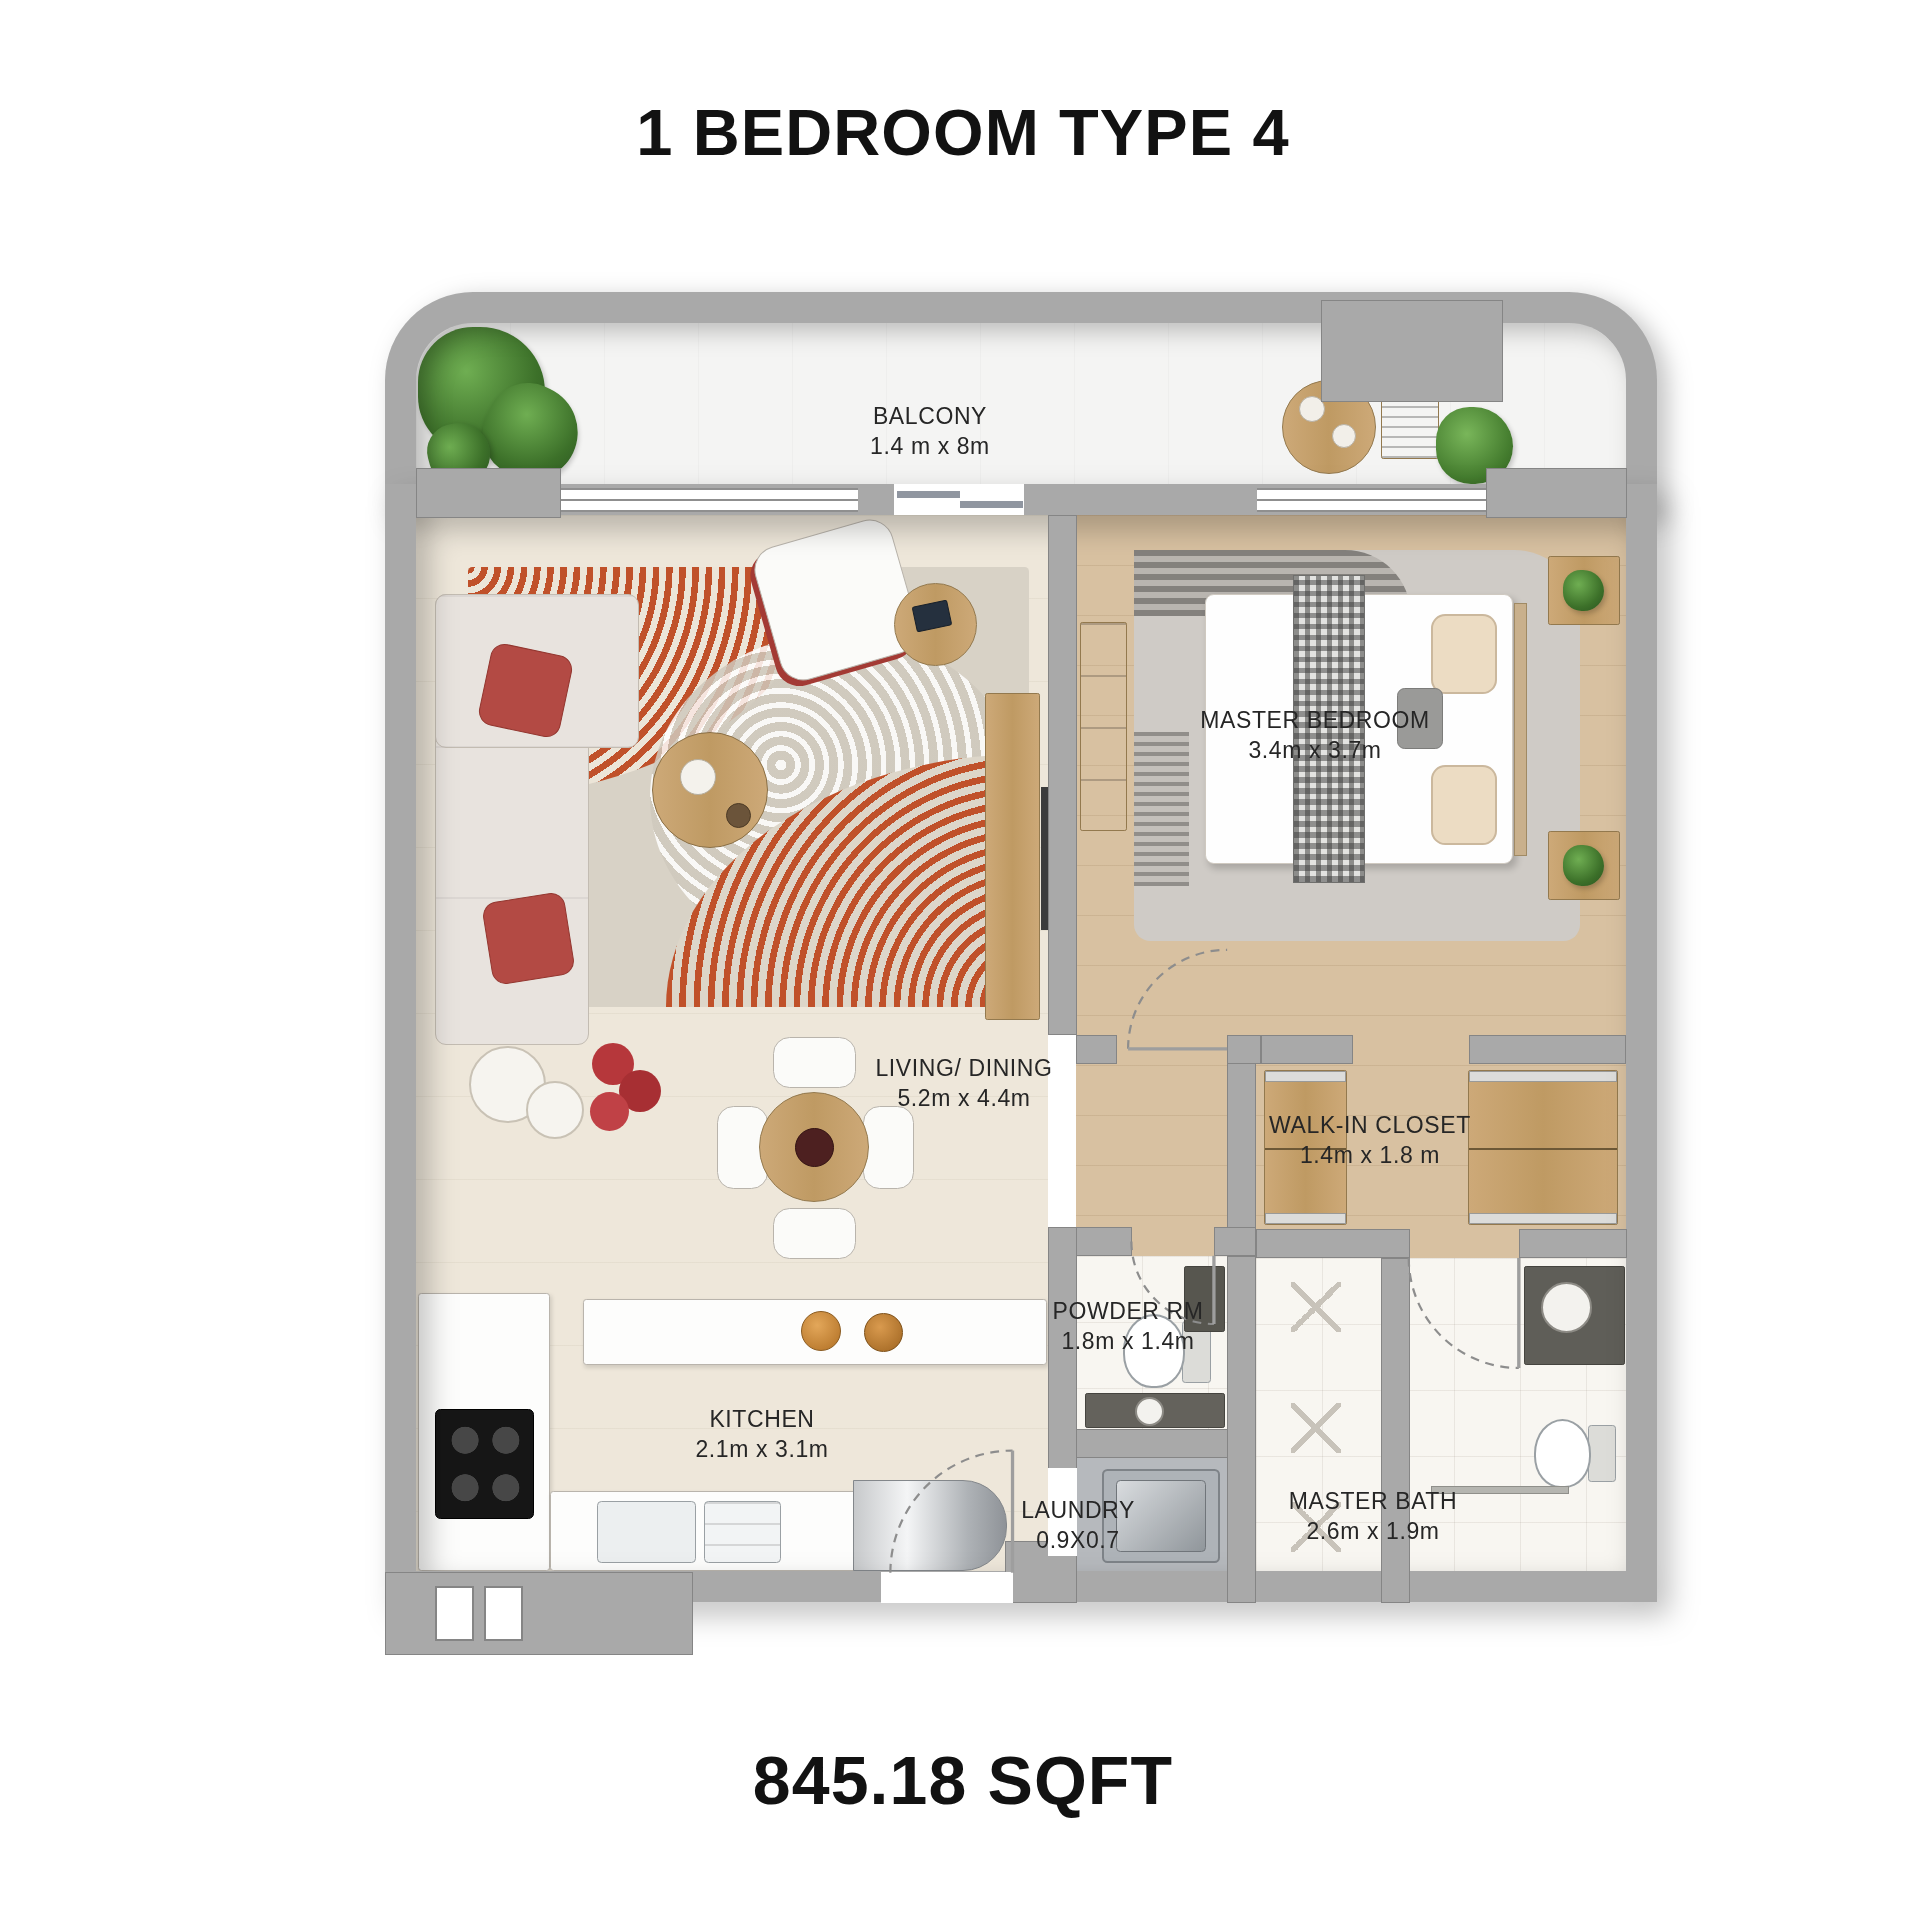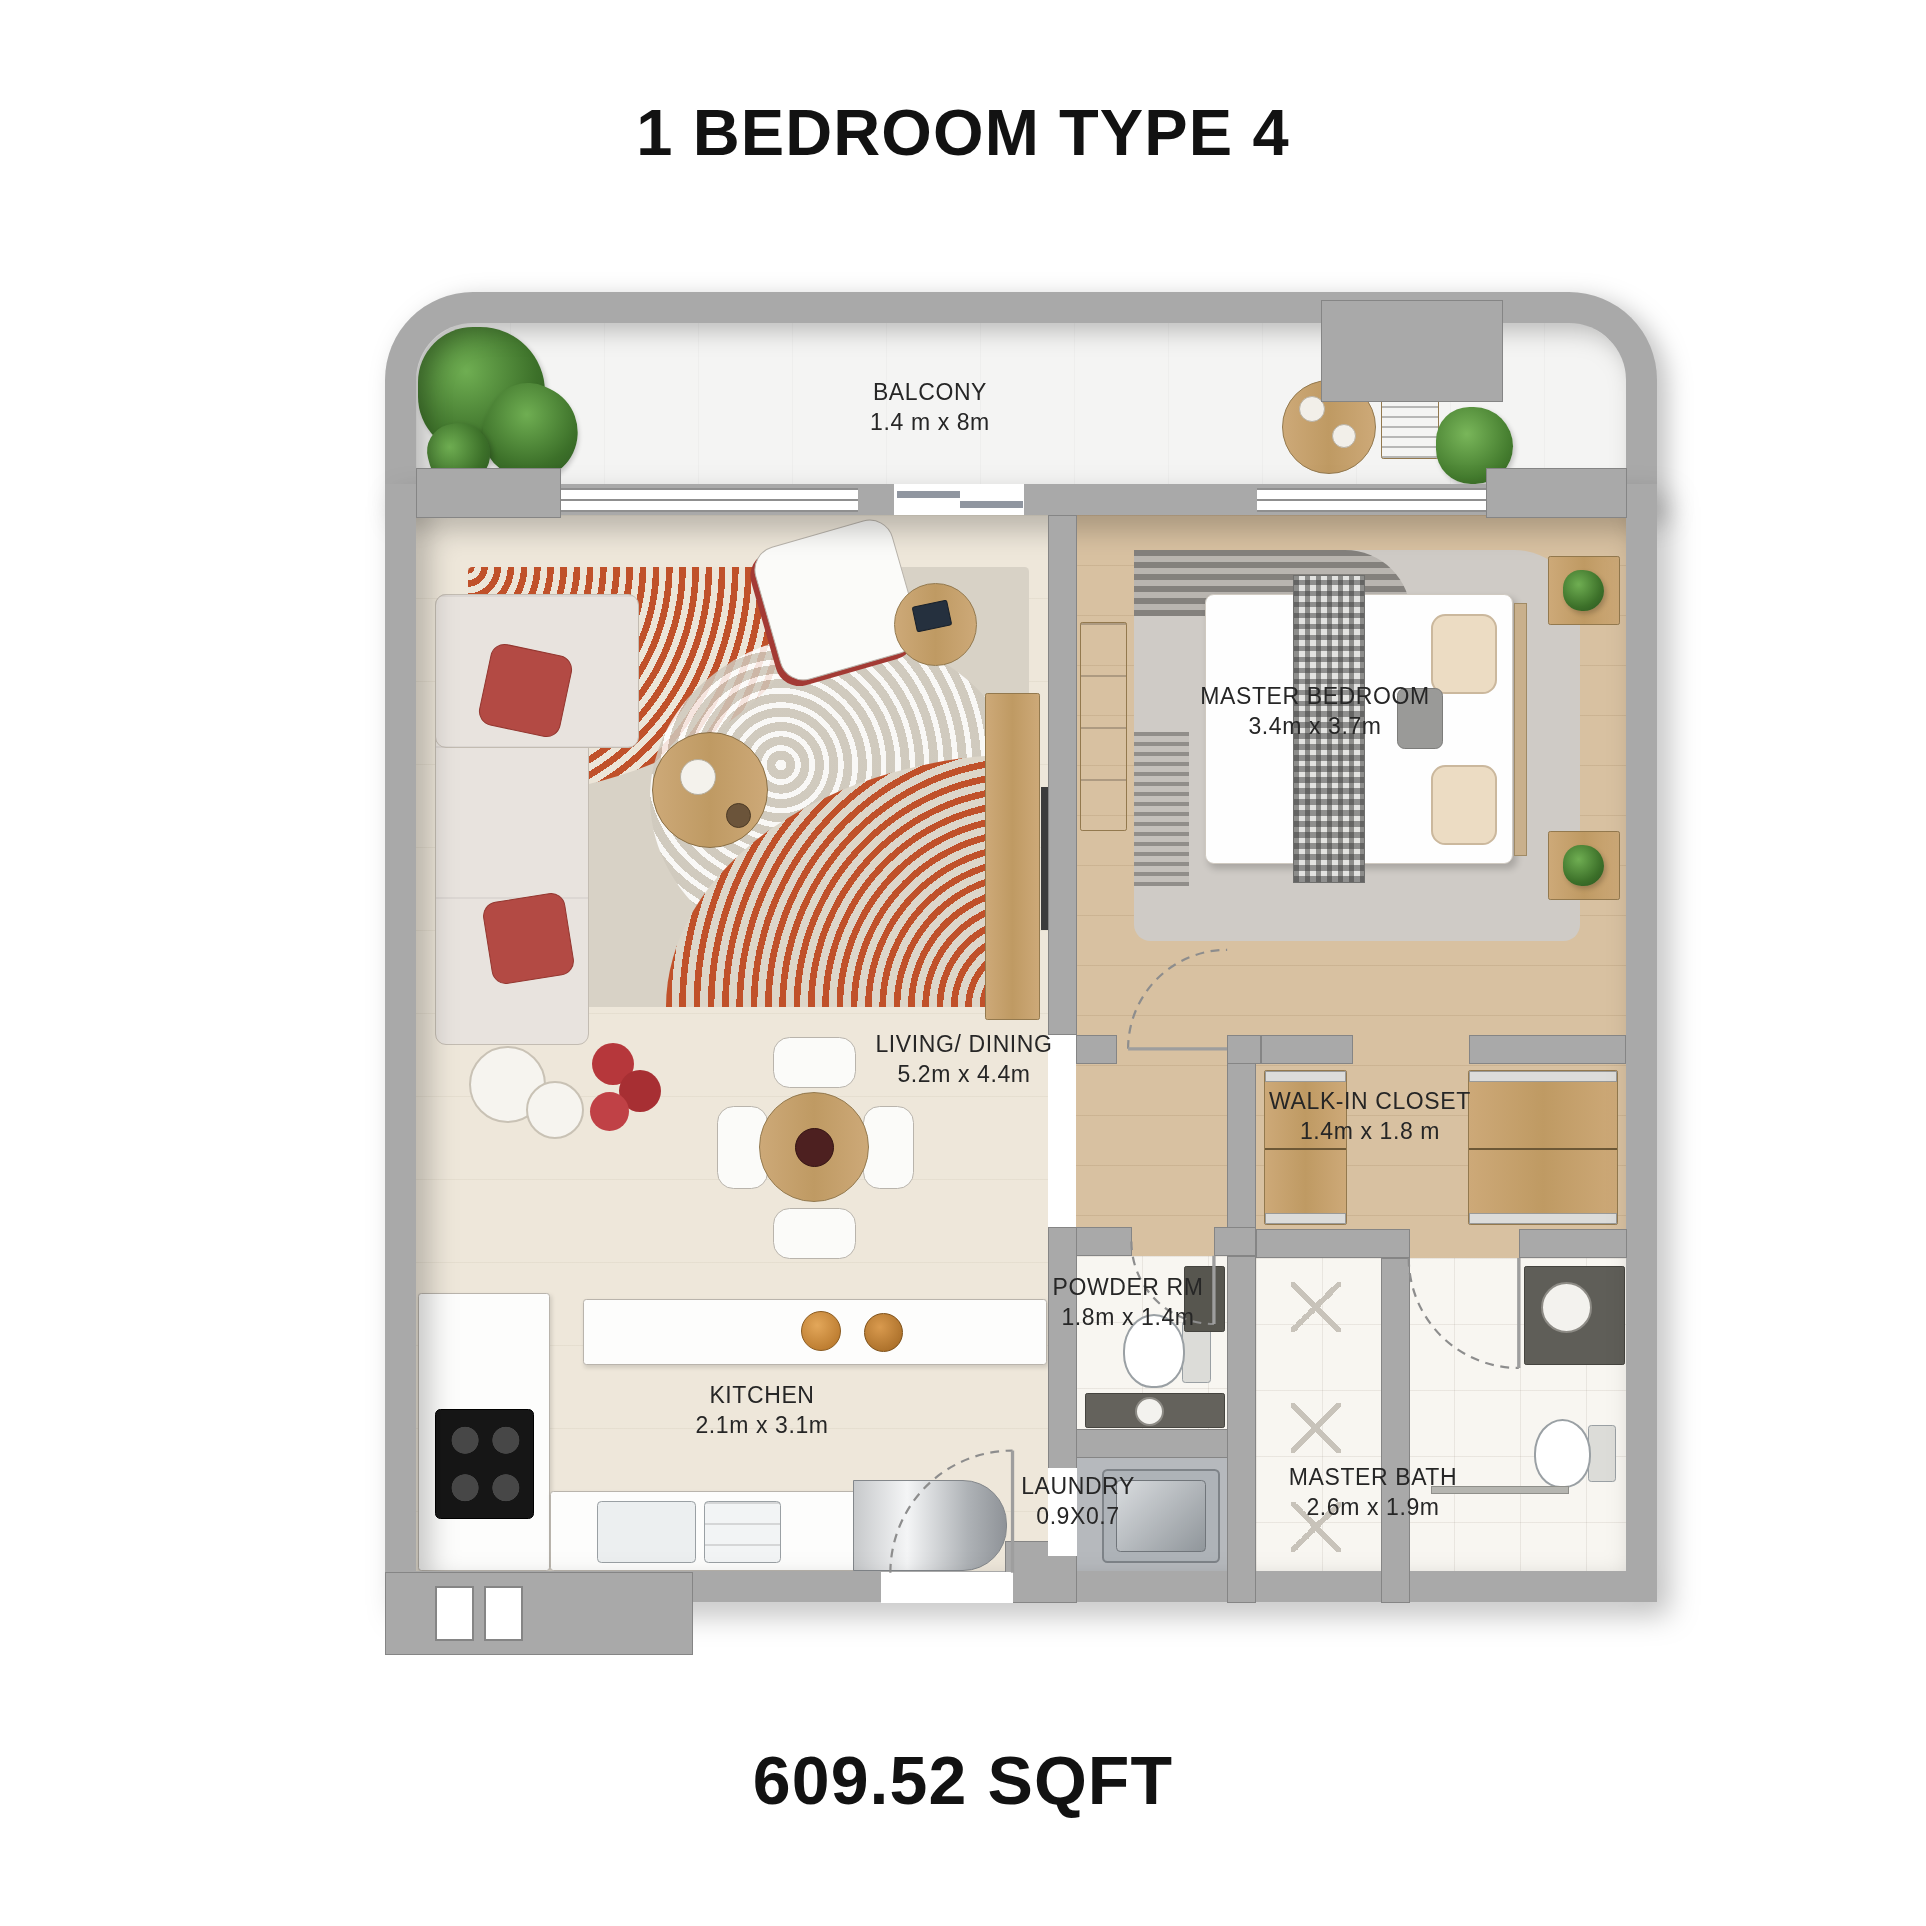--- a/index.html
+++ b/index.html
@@ -5,21 +5,21 @@
   html,body{margin:0;padding:0;background:#ffffff;}
   .page{position:relative;width:1926px;height:1926px;background:#ffffff;overflow:hidden;
         font-family:"Liberation Sans", sans-serif;}
   .abs{position:absolute;}
   
   .title{position:absolute;left:963px;top:132px;transform:translate(-50%,-50%);
          font-size:65px;font-weight:700;letter-spacing:1.1px;color:#121212;white-space:nowrap;z-index:50;}
   .area-label{position:absolute;left:963px;top:1780px;transform:translate(-50%,-50%);
          font-size:68px;font-weight:700;letter-spacing:1.1px;color:#121212;white-space:nowrap;z-index:50;}
   .room-label{position:absolute;transform:translate(-50%,-50%);text-align:center;
-         font-size:23px;line-height:30px;color:#262626;letter-spacing:0.6px;white-space:nowrap;z-index:40;}
+         font-size:23px;line-height:30px;color:#262626;letter-spacing:0.6px;white-space:nowrap;z-index:40;margin-top:24px;}
   
   .wall{position:absolute;background:#a9a9a9;border:1.7px solid #858585;box-sizing:border-box;z-index:20;}
   .balcony-shell{position:absolute;left:385px;top:292px;width:1272px;height:223px;box-sizing:border-box;
          border:31px solid #a9a9a9;border-bottom:none;border-radius:88px 88px 0 0;z-index:20;
          filter:drop-shadow(10px 7.7px 12px rgba(0,0,0,.25));}
   .apartment-shell{position:absolute;left:385px;top:484px;width:1272px;height:1118px;box-sizing:border-box;
          border:31px solid #a9a9a9;z-index:20;filter:drop-shadow(12px 13.2px 14.3px rgba(0,0,0,.25));}
   .win{position:absolute;background:#ffffff;border-top:2.2px solid #8f8f8f;border-bottom:2.2px solid #8f8f8f;
        box-sizing:border-box;z-index:25;}
   .win-line{position:absolute;left:0;right:0;top:50%;height:2.2px;margin-top:-1.1px;background:#8f8f8f;}
@@ -257,16 +257,16 @@
   </div>
   <div class="room-label" style="left:1078px;top:1501px">
     <div>LAUNDRY</div>
     <div>0.9X0.7</div>
   </div>
   <div class="room-label" style="left:1373px;top:1492px">
     <div>MASTER BATH</div>
     <div>2.6m x 1.9m</div>
   </div>
 
-  <div class="area-label">609.52 SQFT</div>
+  <div class="area-label">845.18 SQFT</div>
 
 </div>
 
 
 </body></html>

